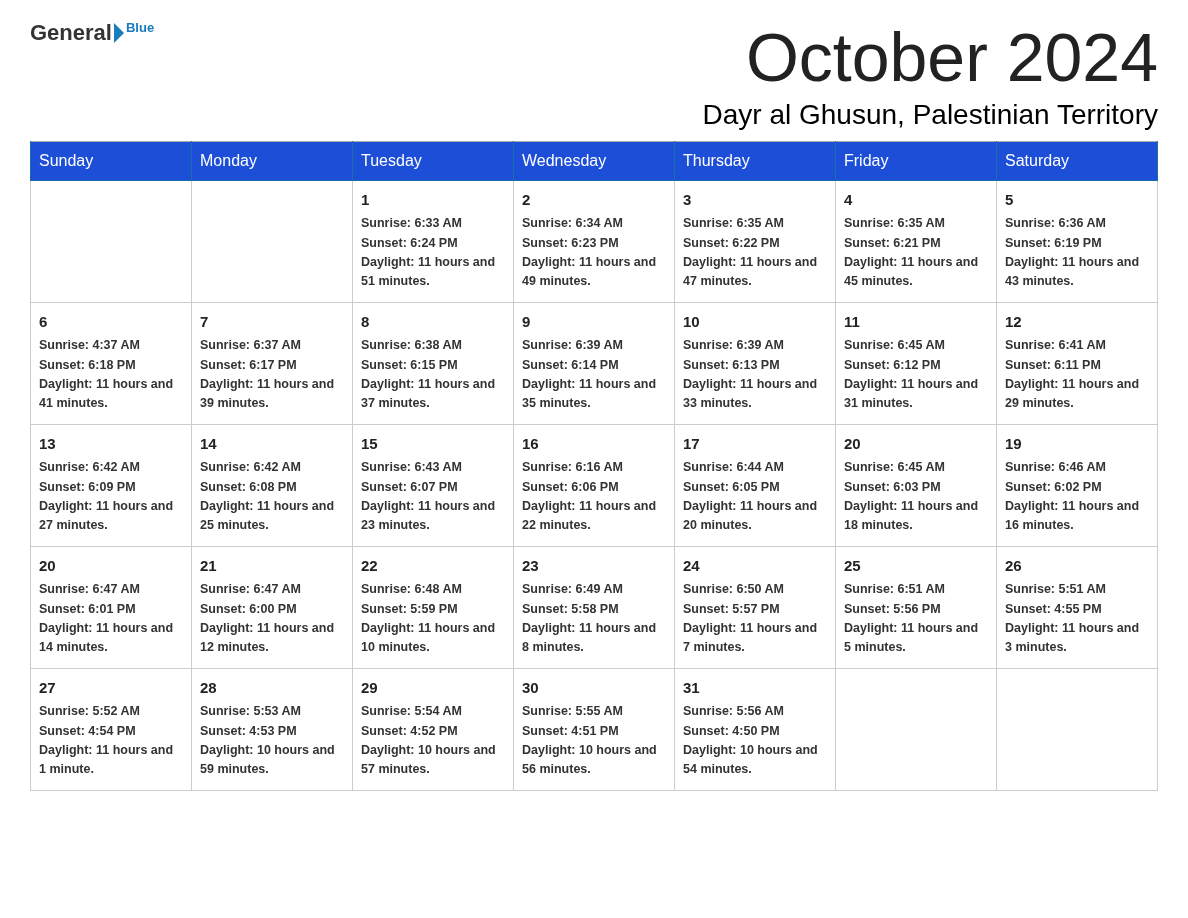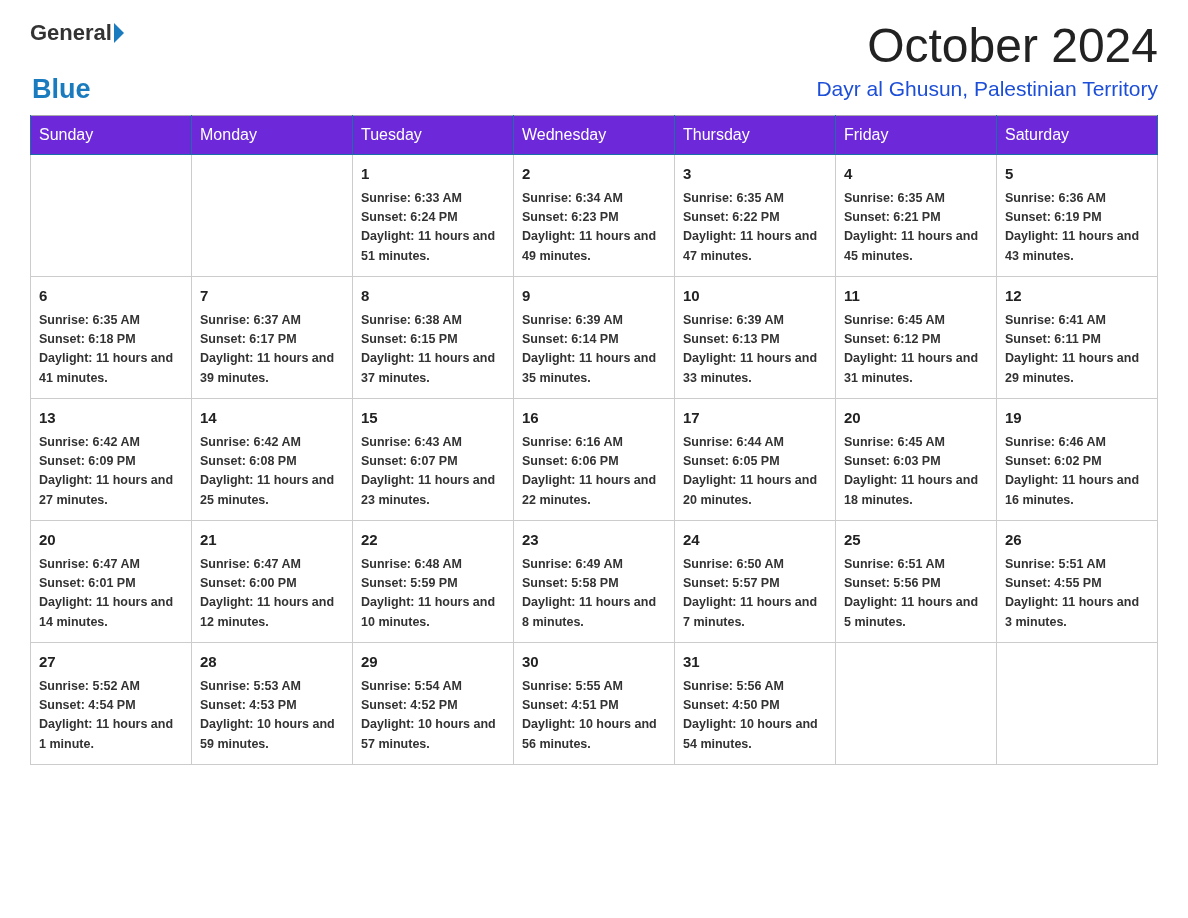--- a/index.html
+++ b/index.html
@@ -11,21 +11,21 @@
       padding: 20px 30px;
     }
     .header {
       display: flex;
       justify-content: space-between;
       align-items: flex-start;
       margin-bottom: 10px;
     }
     .logo {
       display: flex;
-      flex-direction: column;
+      flex-direction: row;
       align-items: flex-start;
     }
     .logo-text {
       display: flex;
       align-items: center;
       font-size: 22px;
       font-weight: bold;
       color: #333;
     }
     .logo-arrow {
@@ -34,37 +34,37 @@
       border-left: 10px solid #1a7bbf;
       border-top: 10px solid transparent;
       border-bottom: 10px solid transparent;
       margin-left: 2px;
       display: inline-block;
     }
     .title-section {
       text-align: right;
     }
     .month-year {
-      font-size: 48px;
+      font-size: 68px;
       font-weight: normal;
       color: #222;
       line-height: 1.1;
     }
     .location {
-      font-size: 21px;
-      color: #1d4ed8;
+      font-size: 28px;
+      color: #000000;
       margin-top: 4px;
     }
     .calendar {
       width: 100%;
       border-collapse: collapse;
       border: 1px solid #aaa;
     }
     .calendar th {
-      background-color: #6d28d9;
+      background-color: #1d4ed8;
       color: #fff;
       padding: 10px 8px;
       text-align: left;
       font-size: 16px;
       font-weight: normal;
       border: 1px solid #1a6fa8;
     }
     .calendar td {
       vertical-align: top;
       padding: 8px 8px 10px 8px;
@@ -100,21 +100,21 @@
   </style>
 </head>
 <body>
 
 <div class="header">
   <div class="logo">
     <div class="logo-text">
       <span>General</span>
       <span class="logo-arrow"></span>
     </div>
-    <div style="color:#1a7bbf; font-size:27px; font-weight:bold; margin-left:2px;margin-top:28px;">Blue</div>
+    <div style="color:#1a7bbf; font-size:13px; font-weight:bold; margin-left:2px;">Blue</div>
   </div>
   <div class="title-section">
     <div class="month-year">October 2024</div>
     <div class="location">Dayr al Ghusun, Palestinian Territory</div>
   </div>
 </div>
 
 <table class="calendar">
   <thead>
     <tr>
@@ -163,21 +163,21 @@
           <span class="day-number">5</span>
           <div class="day-info">Sunrise: 6:36 AM
 Sunset: 6:19 PM
 Daylight: 11 hours
 and 43 minutes.</div>
         </td>
       </tr>
       <tr>
         <td>
           <span class="day-number">6</span>
-          <div class="day-info">Sunrise: 6:35 AM
+          <div class="day-info">Sunrise: 4:37 AM
 Sunset: 6:18 PM
 Daylight: 11 hours
 and 41 minutes.</div>
         </td>
         <td>
           <span class="day-number">7</span>
           <div class="day-info">Sunrise: 6:37 AM
 Sunset: 6:17 PM
 Daylight: 11 hours
 and 39 minutes.</div>

